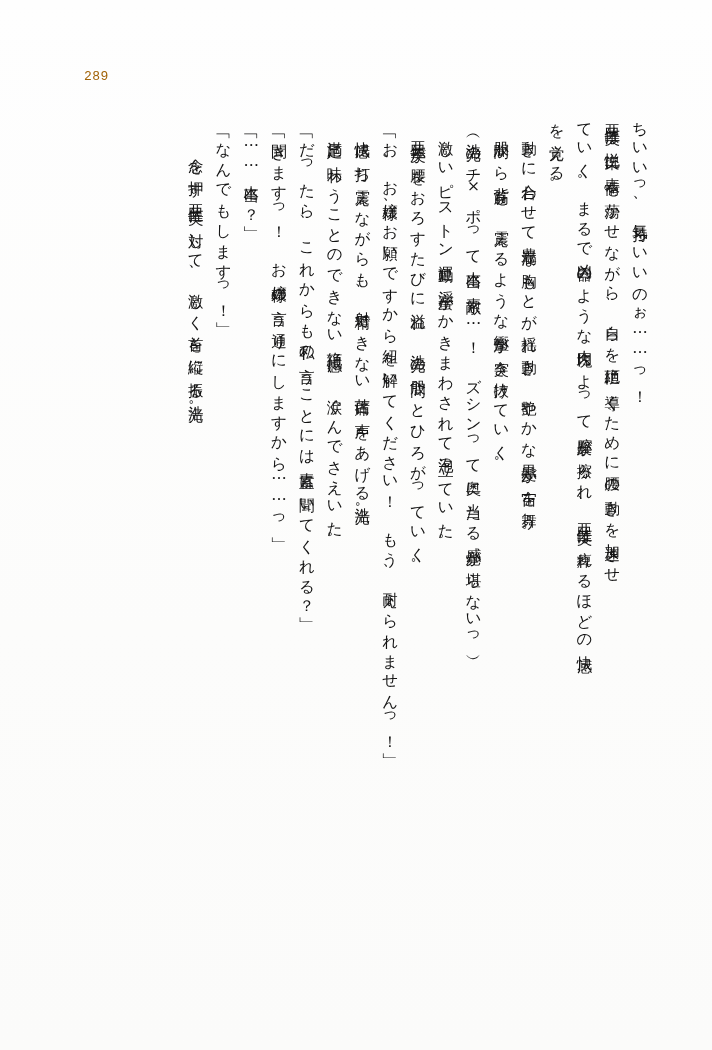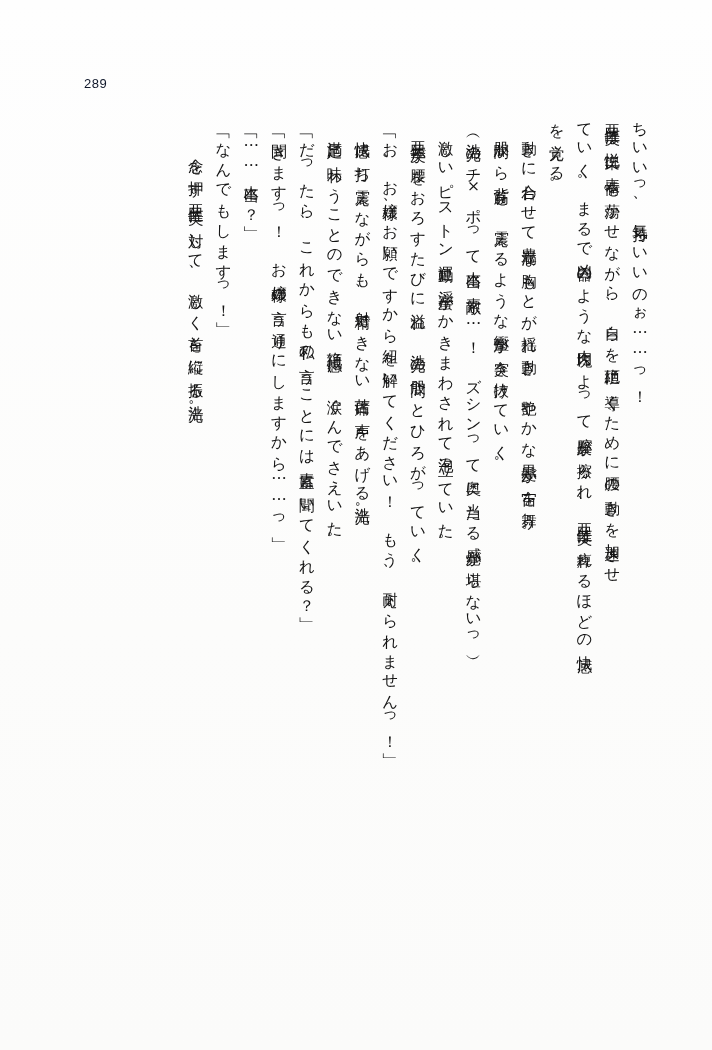--- a/index.html
+++ b/index.html
@@ -19,26 +19,26 @@
   }
   
   .paper-tint {
     position: absolute;
     inset: 0;
     background: linear-gradient(180deg, #fefefe 0%, #fcfcfb 60%, #fbfbfa 100%);
     pointer-events: none;
   }
   .page-number {
     position: absolute;
-    top: 76px;
+    top: 69px;
     left: 84px;
     font-size: 13px;
     letter-spacing: 0.5px;
-    color: #0f172a;
-    font-family: Liberation Sans, sans-serif;
+    color: #a16207;
+    font-family: Liberation Mono, monospace;
   }
   
   .text-block {
     position: absolute;
     top: 112px;
     right: 64px;
     left: 64px;
     height: 880px;
     display: flex;
     flex-direction: row-reverse;

